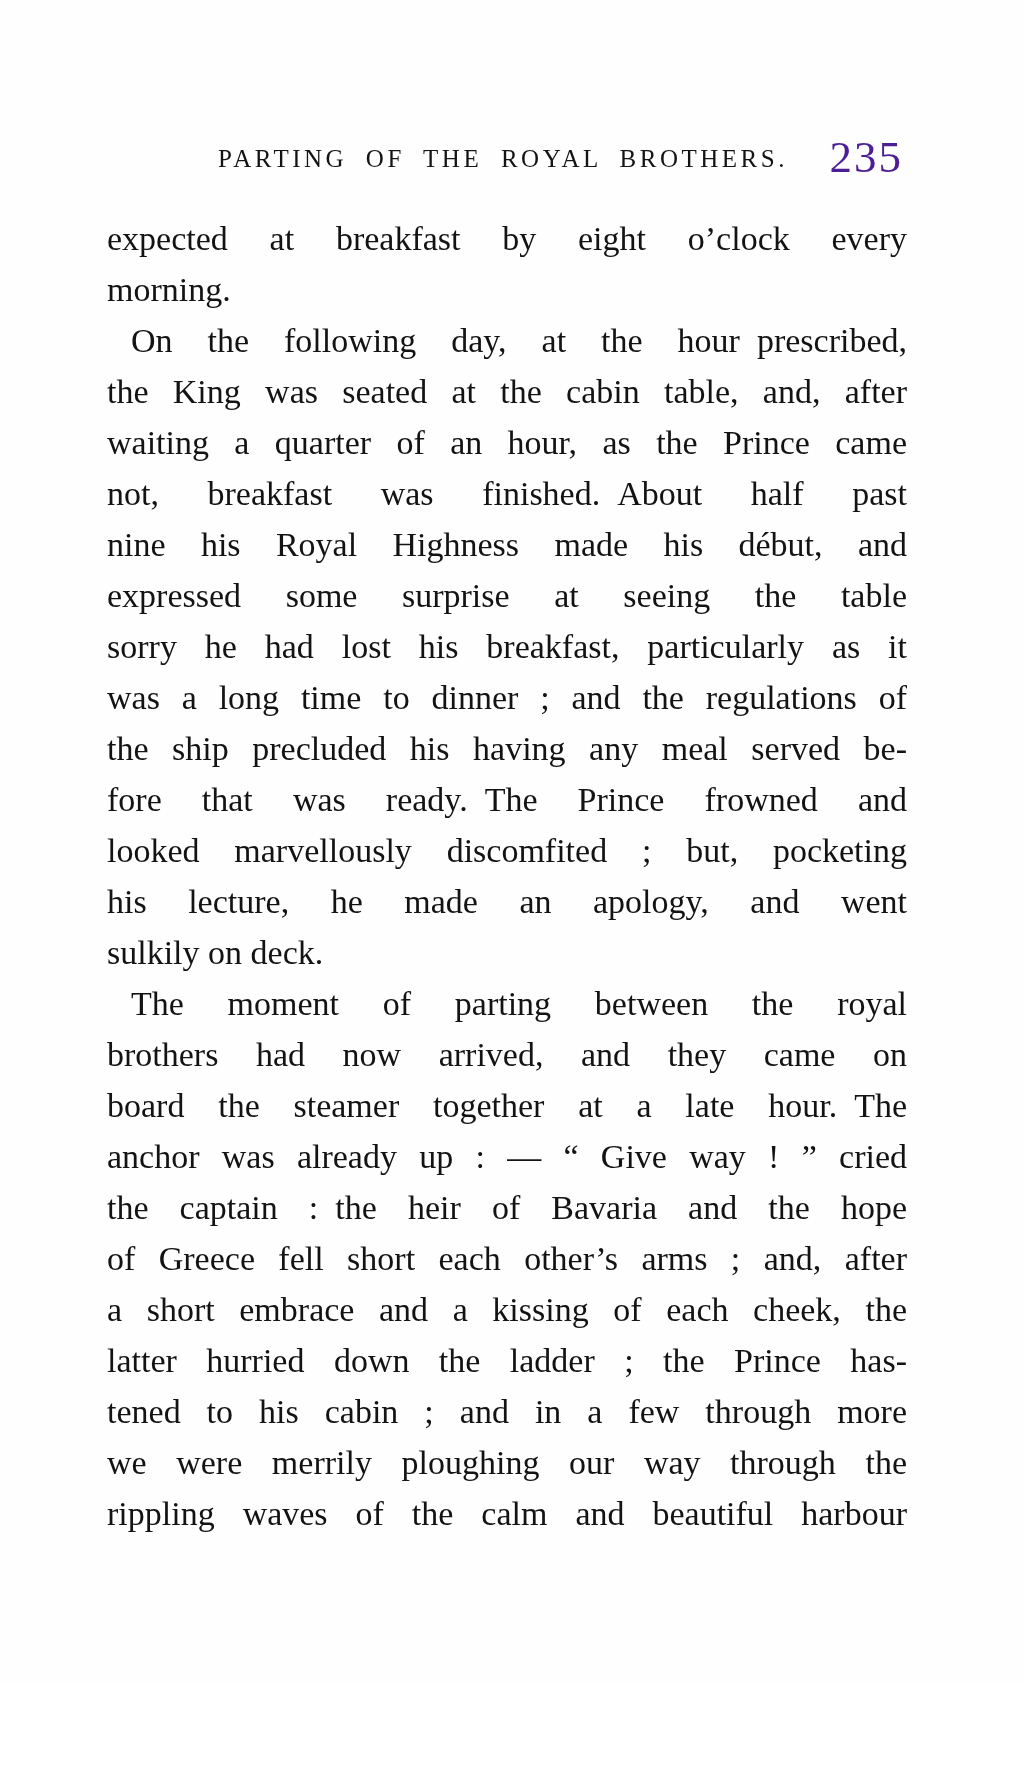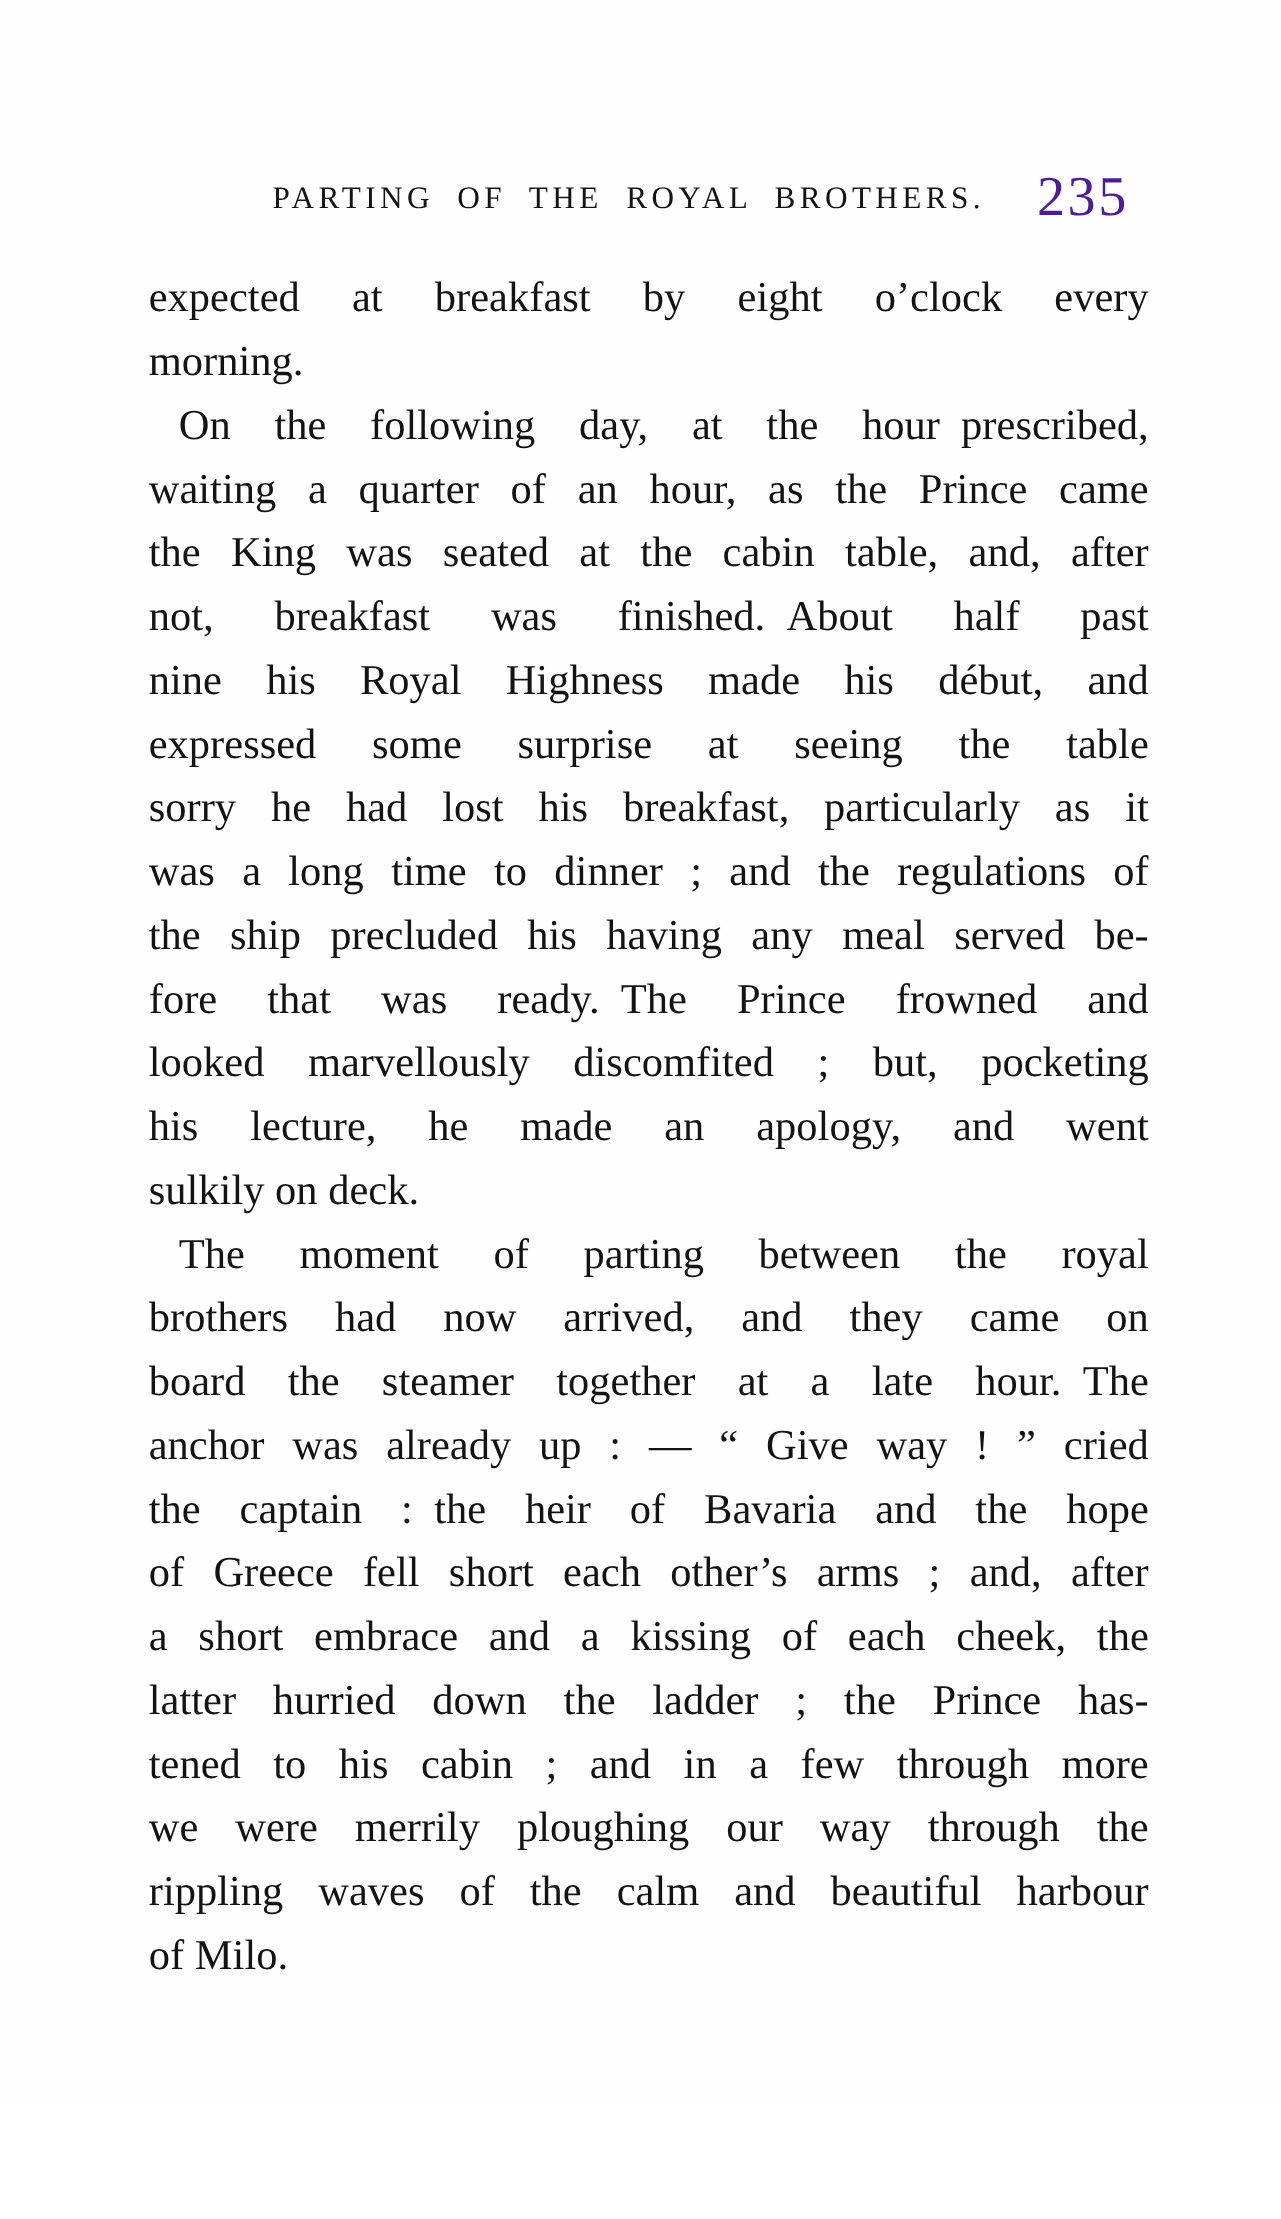--- a/index.html
+++ b/index.html
@@ -36,21 +36,21 @@
     position: absolute;
     right: 0;
     top: -6px;
     font-size: 45px;
     line-height: 40px;
     letter-spacing: 2px;
     color: #4c1d95;
   }
   .page-text {
     position: absolute;
-    left: 119px;
+    left: 107px;
     top: 213px;
     width: 800px;
   }
   .line {
     height: 51px;
     line-height: 51px;
     font-size: 34px;
     text-align: justify;
     text-align-last: justify;
     overflow: hidden;
@@ -70,22 +70,22 @@
 
 <div class="page">
   <div class="running-header">
     <span class="header-title">PARTING OF THE ROYAL BROTHERS.</span>
     <span class="page-number">235</span>
   </div>
   <div class="page-text">
       <div class="line"><span>expected at breakfast by eight o’clock every</span></div>
       <div class="line last"><span>morning.</span></div>
       <div class="line indent"><span>On the following day, at the hour prescribed,</span></div>
+      <div class="line"><span>the King was seated at the cabin table, and, after</span></div>
       <div class="line"><span>waiting a quarter of an hour, as the Prince came</span></div>
-      <div class="line"><span>the King was seated at the cabin table, and, after</span></div>
       <div class="line"><span>not, breakfast was finished. About half past</span></div>
       <div class="line"><span>nine his Royal Highness made his </span><span class="it">début,</span><span> and</span></div>
       <div class="line"><span>expressed some surprise at seeing the table</span></div>
       <div class="line"><span>sorry he had lost his breakfast, particularly as it</span></div>
       <div class="line"><span>was a long time to dinner ; and the regulations of</span></div>
       <div class="line"><span>the ship precluded his having any meal served be-</span></div>
       <div class="line"><span>fore that was ready. The Prince frowned and</span></div>
       <div class="line"><span>looked marvellously discomfited ; but, pocketing</span></div>
       <div class="line"><span>his lecture, he made an apology, and went</span></div>
       <div class="line last"><span>sulkily on deck.</span></div>
@@ -93,15 +93,14 @@
       <div class="line"><span>brothers had now arrived, and they came on</span></div>
       <div class="line"><span>board the steamer together at a late hour. The</span></div>
       <div class="line"><span>anchor was already up : — “ Give way ! ” cried</span></div>
       <div class="line"><span>the captain : the heir of Bavaria and the hope</span></div>
       <div class="line"><span>of Greece fell short each other’s arms ; and, after</span></div>
       <div class="line"><span>a short embrace and a kissing of each cheek, the</span></div>
       <div class="line"><span>latter hurried down the ladder ; the Prince has-</span></div>
       <div class="line"><span>tened to his cabin ; and in a few through more</span></div>
       <div class="line"><span>we were merrily ploughing our way through the</span></div>
       <div class="line"><span>rippling waves of the calm and beautiful harbour</span></div>
-      <div class="line last"><span>of Milo.</span></div>
     </div>
 </div>
 
 </body></html>

